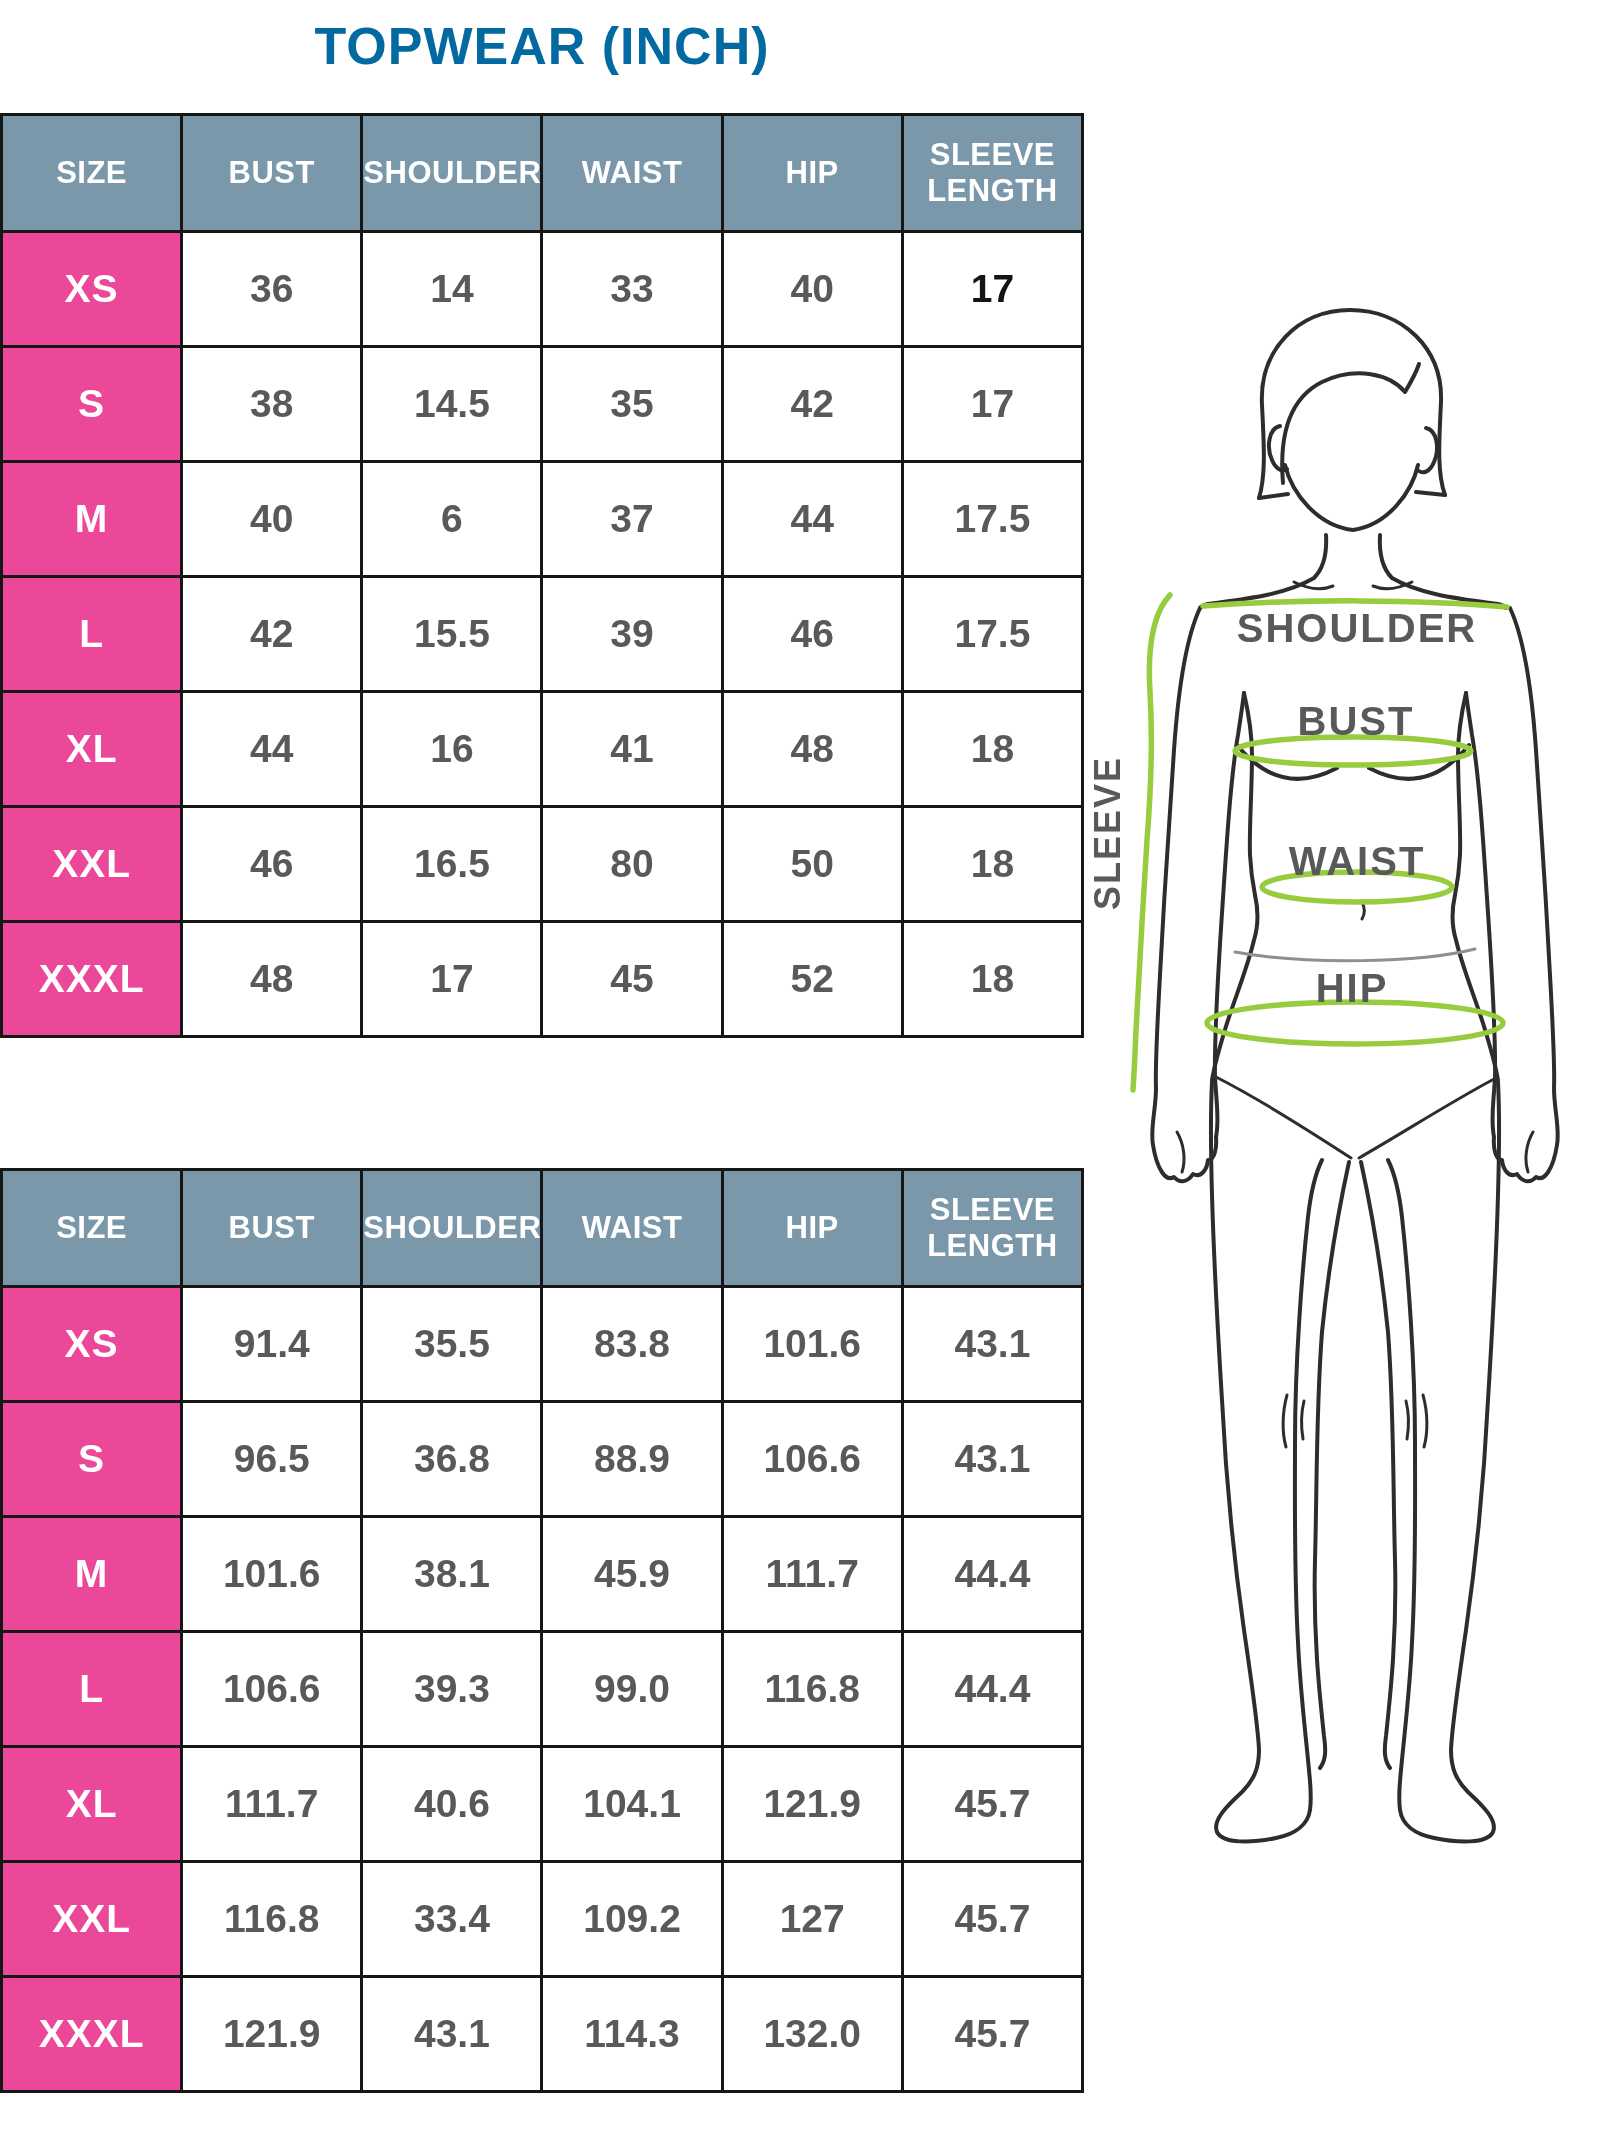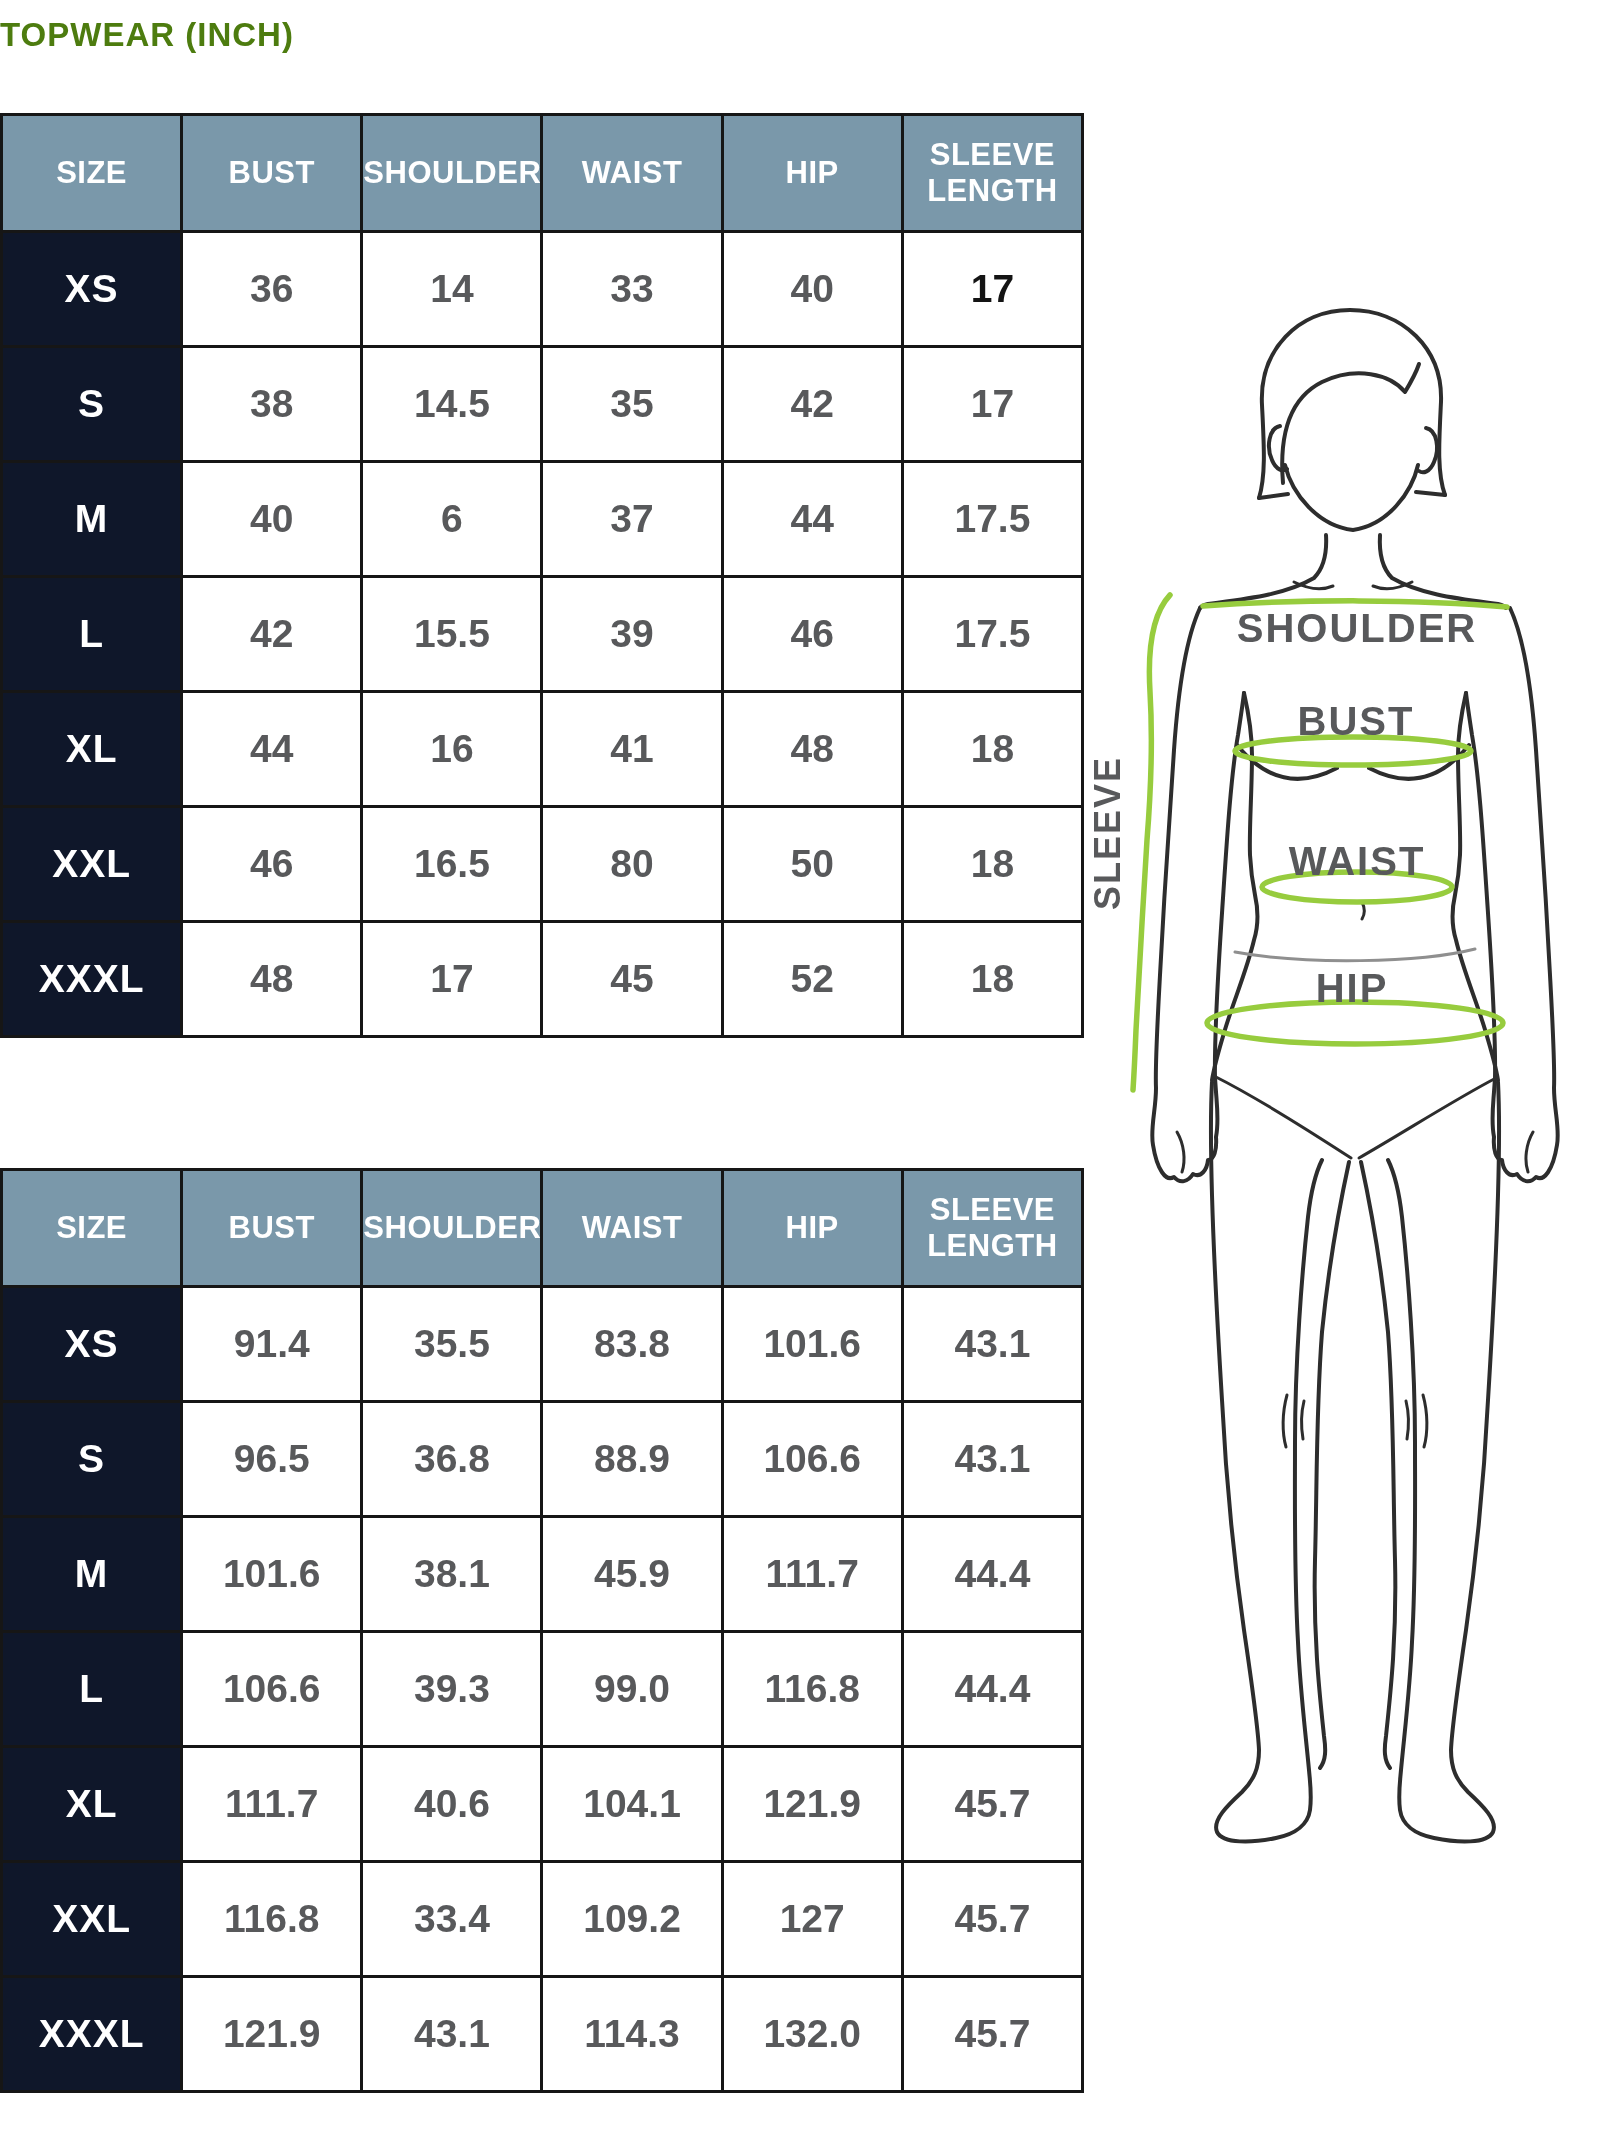--- a/index.html
+++ b/index.html
@@ -1,22 +1,22 @@
 <!DOCTYPE html>
 <html><head>
 <meta charset="utf-8">
 <style>
   html,body { margin:0; padding:0; background:#ffffff; }
   .page {
     position:relative; width:1600px; height:2131px; background:#ffffff;
     font-family:"Liberation Sans", sans-serif; overflow:hidden;
   }
   .tbl-title {
-    position:absolute; left:0; width:1084px; 
-    font-size:33px; font-weight:bold; color:#4d7c0f; letter-spacing:1px;
+    position:absolute; left:0; width:1084px; text-align:center;
+    font-size:52px; font-weight:bold; color:#0369a1; letter-spacing:1px;
     white-space:nowrap;
   }
   .t-inch-title { top:16px; }
   .t-cm-title  { top:1080px; }
 
   table.size-table {
     position:absolute; left:0; width:1084px;
     border-collapse:collapse; table-layout:fixed;
   }
   .t-inch-table { top:113px; }
@@ -25,21 +25,21 @@
   table.size-table th, table.size-table td {
     border:3px solid #161616; text-align:center; vertical-align:middle;
     padding:0; overflow:hidden;
   }
   table.size-table thead th {
     background:#7a98aa; color:#ffffff; height:114px;
     font-size:31px; font-weight:bold; line-height:1.15; letter-spacing:0.5px;
   }
   table.size-table tbody tr { height:115px; }
   table.size-table tbody th.size-cell {
-    background:#0f172a; color:#ffffff; font-size:39px; font-weight:bold;
+    background:#ec4899; color:#ffffff; font-size:39px; font-weight:bold;
     letter-spacing:1px;
   }
   table.size-table tbody td {
     background:#ffffff; color:#58595b; font-size:39px; font-weight:bold;
   }
   
   .t-inch-table tbody tr:first-child td:last-child { color:#141414; }
 
   svg.figure { position:absolute; left:1060px; top:230px; }
 

